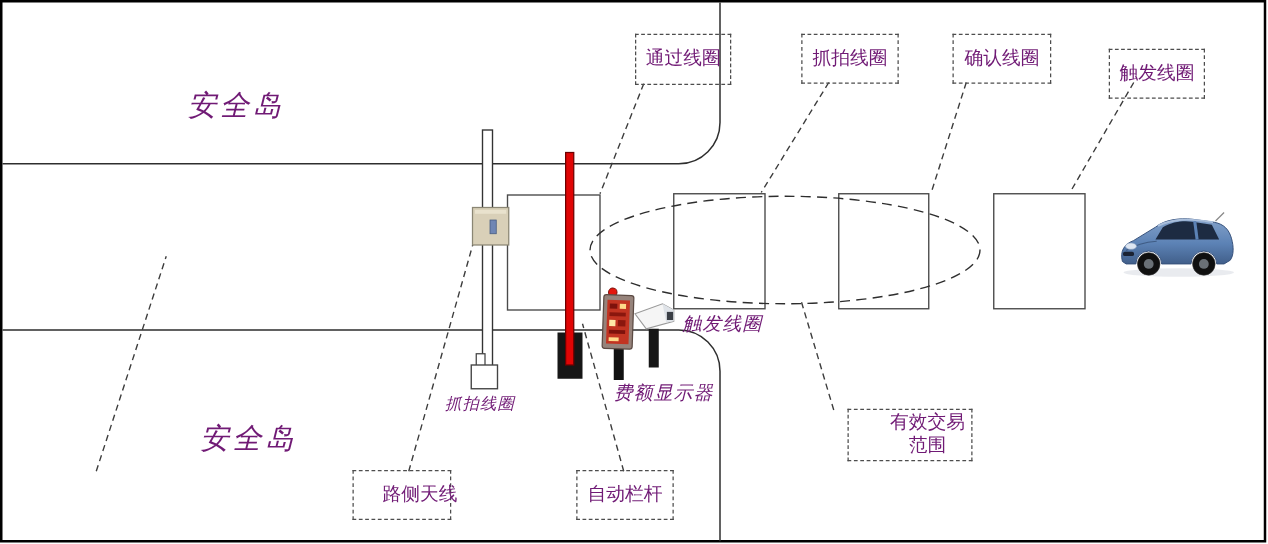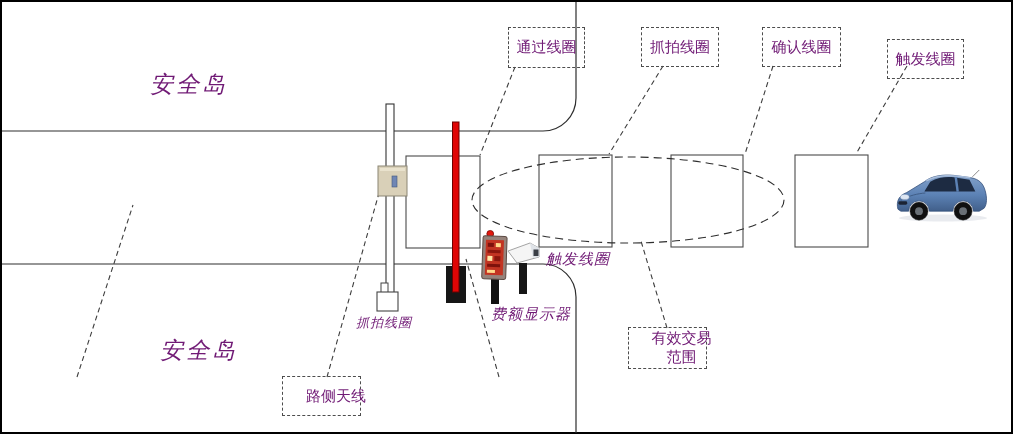--- a/index.html
+++ b/index.html
@@ -125,21 +125,24 @@
   <div class="callout" style="left:762px; top:27px; width:79px; height:40px;">
     <span>确认线圈</span>
   </div>
   <div class="callout" style="left:887px; top:27px; width:77px; height:40px;margin-top:12px;">
     <span>触发线圈</span>
   </div>
 
   <div class="callout" style="left:282px; top:376px; width:79px; height:40px;padding-left:29px;">
     <span>路侧天线</span>
   </div>
-  <div class="callout" style="left:628px; top:327px; width:79px; height:42px;padding-left:28px;">
+  <div class="callout" style="left:461px; top:376px; width:78px; height:40px;">
+    <span>自动栏杆</span>
+  </div>
+  <div class="callout" style="left:678px; top:327px; width:100px; height:42px;padding-left:28px;">
     <span>有效交易</span>
     <span>范围</span>
   </div>
 
   <div class="plainlabel island" style="left:150px; top:69px;">安全岛</div>
   <div class="plainlabel island" style="left:160px; top:335px;">安全岛</div>
   <div class="plainlabel lbl-small" style="left:356px; top:314px;">抓拍线圈</div>
   <div class="plainlabel lbl-med" style="left:491px; top:305px;">费额显示器</div>
   <div class="plainlabel lbl-med" style="left:546px; top:250px;">触发线圈</div>
 

